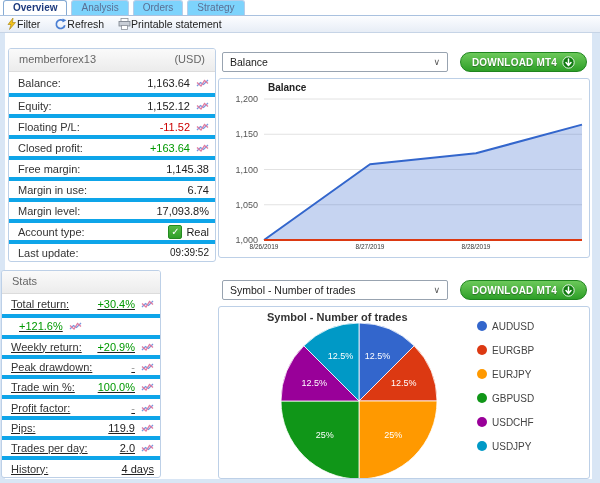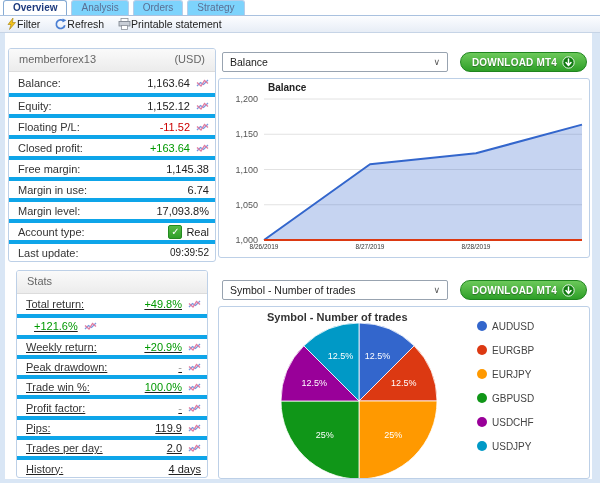--- a/index.html
+++ b/index.html
@@ -142,28 +142,28 @@
         <span class="checkbox">✓</span>
         <span class="rvalue">Real</span>
       </div>
       <div class="row">
         <span class="rlabel">Last update:</span>
         <span class="rvalue small">09:39:52</span>
       </div>
     </div>
 </div>
 
-<div class="panel" id="stats-panel" style="left:16px;top:270px;width:192px;">
+<div class="panel" id="stats-panel" style="left:1px;top:270px;width:160px;">
   <div class="phead">
     <span>Stats</span>
   </div>
   <div id="stats-rows">
       <div class="row">
         <span class="rlabel">Total return:</span>
-        <span class="rvalue" style="color: rgb(0, 153, 0);">+49.8%</span>
+        <span class="rvalue" style="color: rgb(0, 153, 0);">+30.4%</span>
         <span class="ricon">
           <svg width="13" height="10">
             <path d="M1 8 L4.5 4.5 L7.5 6.5 L12 2" fill="none" stroke="#7b97dd" stroke-width="1.3"></path>
             <path d="M1 4.5 L5 8 L8.5 2.5 L12 5.5" fill="none" stroke="#e07ba0" stroke-width="1.3"></path>
           </svg>
         </span>
       </div>
       <div class="row">
         <span class="rvalue" style="color: rgb(0, 153, 0); margin-left: 8px;">+121.6%</span>
         <span class="ricon">

